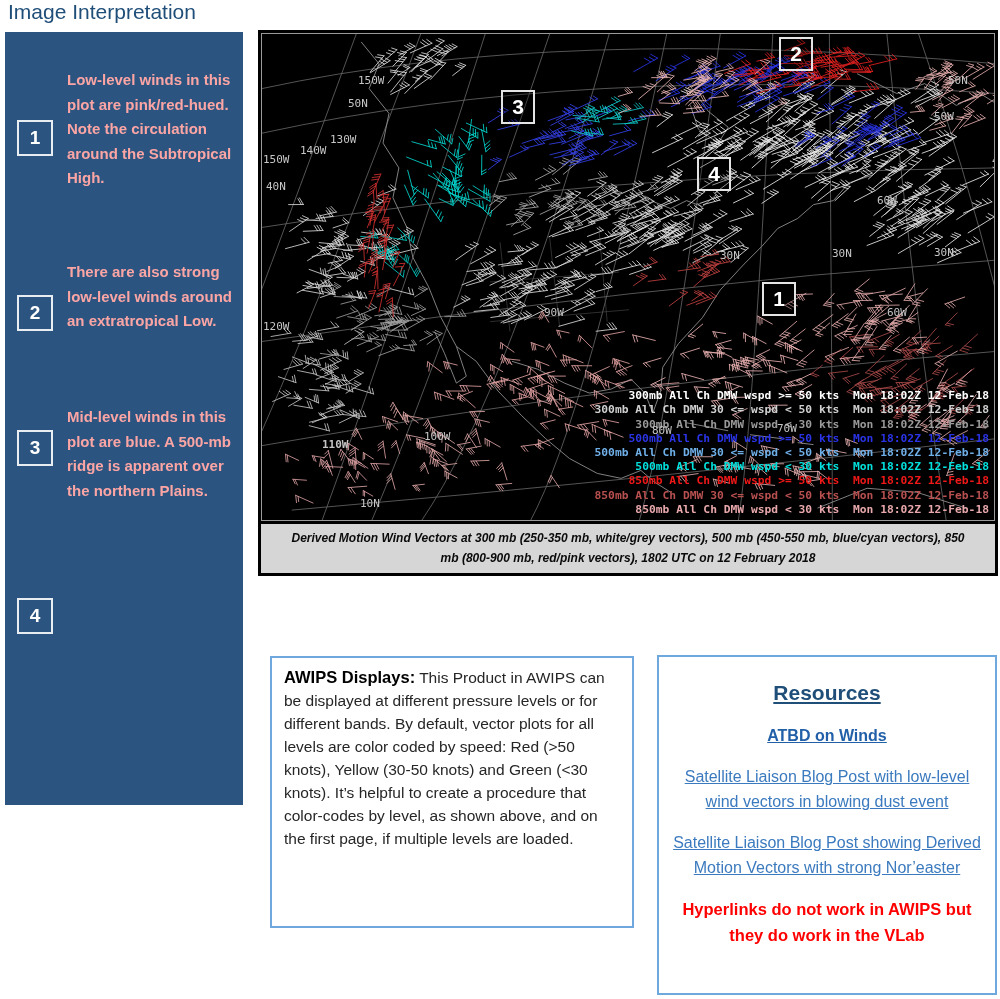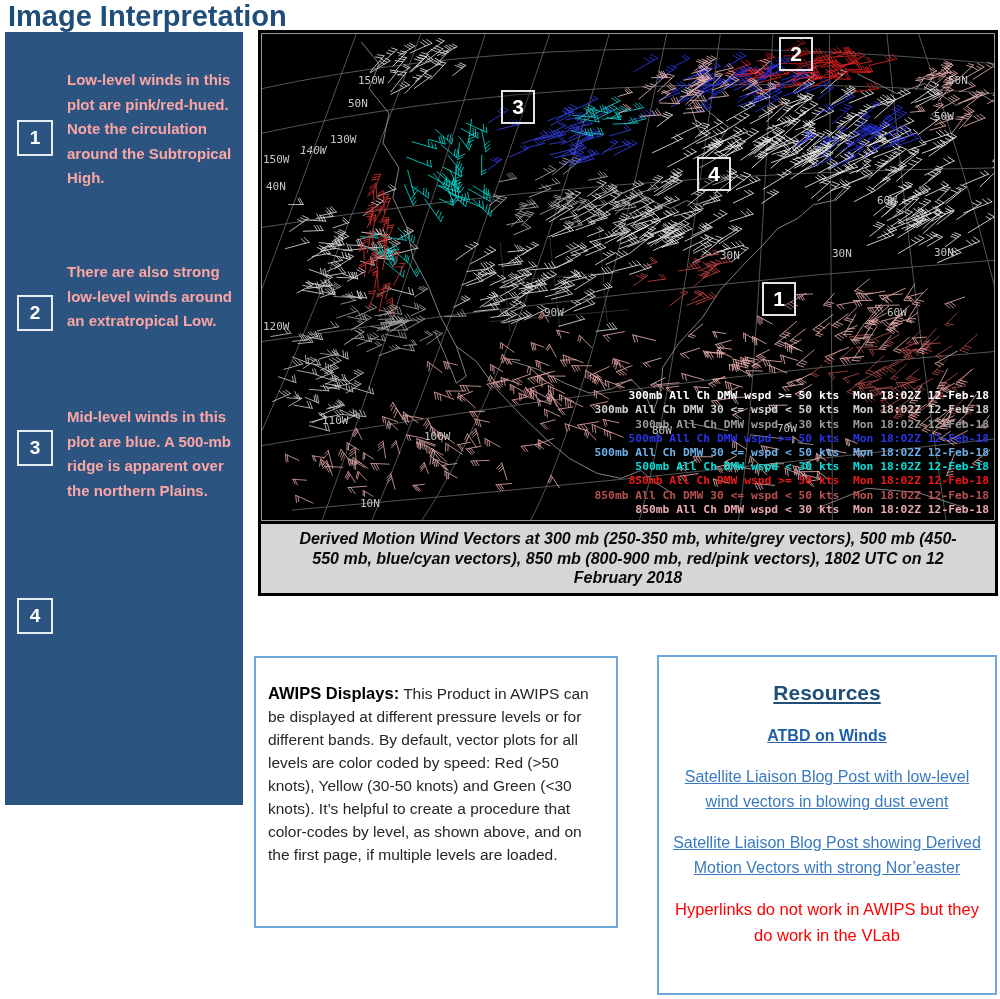--- a/index.html
+++ b/index.html
@@ -1,20 +1,20 @@
 <!DOCTYPE html>
 <html><head>
 <meta charset="utf-8">
 <style>
   html,body{margin:0;padding:0;}
   body{width:1000px;height:999px;position:relative;background:#fff;
        font-family:"Liberation Sans",sans-serif;overflow:hidden;}
 
-  .page-title{position:absolute;left:8px;top:0;margin:0;font-size:29px;
-    font-weight:bold;color:#1F4E79;}
+  .page-title{position:absolute;left:8px;top:0;margin:0;font-size:21px;
+    font-weight:normal;color:#1F4E79;}
 
   
   .sidebar{position:absolute;left:5px;top:32px;width:238px;height:773px;
     background:#2B5580;}
   .side-item{position:absolute;left:0;width:238px;}
   .side-item:nth-of-type(1){top:36px;}
   .side-item:nth-of-type(2){top:228px;}
   .side-item:nth-of-type(3){top:373px;}
   .side-item:nth-of-type(4){top:498px;}
   .num-box{position:absolute;left:12px;width:32px;height:32px;
@@ -36,39 +36,39 @@
   .geo-label{position:absolute;color:#C6C6C6;
     font:11px "DejaVu Sans Mono",monospace;}
   .marker{position:absolute;width:30px;height:30px;border:2px solid #E4E4E4;
     color:#fff;font:bold 21px "Liberation Sans",sans-serif;
     display:flex;align-items:center;justify-content:center;
     background:rgba(0,0,0,.25);}
   .legend{position:absolute;right:5px;bottom:3px;text-align:right;
     font:bold 11.3px "DejaVu Sans Mono",monospace;line-height:14.2px;
     white-space:pre;}
   .map-caption{border-top:3px solid #000;background:#D6D6D6;color:#0a0a0a;
-    font-weight:bold;font-style:italic;font-size:16px;line-height:19.5px;
+    font-weight:bold;font-style:italic;font-size:12px;line-height:19.5px;
     text-align:center;padding:5px 26px;}
 
   
-  .awips{position:absolute;left:254px;top:656px;width:364px;height:272px;
+  .awips{position:absolute;left:270px;top:656px;width:364px;height:272px;
     box-sizing:border-box;border:2px solid #6FA8DC;background:#fff;
-    padding:24px 12px;font-size:15.5px;line-height:23px;color:#262626;}
+    padding:8px 12px;font-size:15.5px;line-height:23px;color:#262626;}
   .awips-head{font-weight:bold;font-size:16.5px;color:#000;}
 
   
   .resources{position:absolute;left:657px;top:655px;width:340px;height:340px;
     box-sizing:border-box;border:2px solid #6FA8DC;background:#fff;
     text-align:center;padding:10px 14px;}
   .res-title{font-size:21px;font-weight:bold;color:#1F4E79;
     text-decoration:underline;margin:14px 0 18px;}
   .res-link{display:block;color:#3B7ABE;font-size:16px;line-height:25px;
     text-decoration:underline;margin-bottom:16px;cursor:pointer;}
   .res-link.first{color:#2160A8;font-weight:bold;}
-  .res-note{color:#FF0000;font-weight:normal;font-size:16.5px;line-height:26px;
+  .res-note{color:#FF0000;font-weight:bold;font-size:16.5px;line-height:26px;
     margin-top:2px;}
 </style>
 </head>
 <body>
 
 <h1 class="page-title">Image Interpretation</h1>
 
 <aside class="sidebar" id="sidebar">
     <div class="side-item">
       <div class="num-box">1</div>
@@ -156,25 +156,25 @@
           <path d="M179.0,429.4L171.1,418.1M171.1,418.1L169.0,422.6M172.2,419.6L169.2,426.3M209.9,411.7L197.0,414.2M197.0,414.2L202.0,420.0M198.8,413.9L202.6,418.3M100.4,433.0L86.8,428.2M86.8,428.2L88.1,435.0M88.7,428.8L89.9,434.9M90.6,429.5L91.6,434.8M174.8,414.2L156.0,408.1M156.0,408.1L157.2,413.7M158.7,409.0L160.3,416.8M186.9,433.4L172.7,428.2M172.7,428.2L174.1,435.8M174.7,428.9L176.0,436.1M176.7,429.7L177.7,435.6M182.5,424.5L166.1,415.6M166.1,415.6L166.3,422.3M168.4,416.9L168.6,423.1M173.8,403.0L167.2,388.4M167.2,388.4L162.8,394.7M168.2,390.5L164.7,395.2M169.1,392.5L165.2,397.9M185.9,431.1L172.3,418.8M172.3,418.8L171.0,424.9M174.2,420.5L172.9,426.6M186.5,439.2L170.6,426.0M170.6,426.0L169.3,433.8M172.8,427.9L171.9,433.3M141.8,387.9L132.0,371.4M132.0,371.4L129.5,375.9M133.4,373.7L130.1,379.6M216.2,416.9L207.2,403.2M207.2,403.2L204.5,408.7M208.5,405.1L205.5,411.1M300.4,385.5L284.8,378.3M284.8,378.3L285.5,384.9M287.0,379.3L287.7,386.4M136.8,399.2L127.4,390.1M127.4,390.1L125.6,397.4M128.7,391.4L127.3,397.3M130.0,392.7L128.6,398.5M202.0,423.7L185.4,412.7M185.4,412.7L184.9,420.5M187.7,414.2L187.4,420.3M138.8,423.0L135.0,410.1M135.0,410.1L130.7,414.7M135.5,411.9L130.5,417.3M194.1,412.7L177.2,401.0M177.2,401.0L176.7,406.6M179.5,402.6L179.1,408.5M181.9,404.3L181.3,411.7M196.4,433.0L181.4,435.0M181.4,435.0L185.4,440.1M183.5,434.7L188.1,440.6M167.8,443.3L163.5,432.1M163.5,432.1L159.4,437.1M164.1,433.6L160.0,438.8M164.7,435.2L160.2,440.8M134.2,459.1L129.8,443.4M129.8,443.4L125.9,447.5M130.4,445.6L126.1,450.1M131.1,447.8L126.1,452.9M228.9,429.9L210.7,430.6M210.7,430.6L213.7,435.3M213.2,430.5L216.3,435.4M215.8,430.4L218.7,435.0M163.7,453.9L152.2,455.2M152.2,455.2L156.0,460.2M153.8,455.0L158.4,461.0M155.4,454.8L159.3,459.9M164.2,407.9L145.7,404.1M145.7,404.1L147.5,409.6M148.2,404.6L149.9,409.6M100.6,408.6L95.1,397.4M95.1,397.4L90.8,403.9M95.9,399.0L91.5,405.6M96.6,400.6L93.1,406.0M146.4,393.7L135.0,377.2M135.0,377.2L132.6,382.4M136.6,379.5L133.3,386.6M105.6,455.9L86.9,457.3M86.9,457.3L90.1,462.1M89.5,457.1L94.0,463.6M196.7,447.5L184.4,440.8M184.4,440.8L184.5,445.9M186.1,441.8L186.3,448.4M187.8,442.7L188.0,448.4M221.2,415.4L206.0,418.4M206.0,418.4L210.9,423.9M208.2,418.0L212.9,423.4M210.3,417.6L214.2,422.0M299.8,457.5L291.5,445.2M291.5,445.2L288.4,451.6M292.7,447.0L289.9,452.6M174.4,415.6L158.9,410.2M158.9,410.2L160.1,416.3M161.1,410.9L162.5,418.4M163.3,411.7L164.7,419.2M240.1,416.5L224.9,407.9M224.9,407.9L225.0,413.4M227.0,409.1L227.1,415.4M229.1,410.3L229.2,415.5M136.7,391.0L121.5,385.7M121.5,385.7L122.6,391.4M123.6,386.4L124.8,392.4M112.3,428.5L102.2,422.0M102.2,422.0L101.9,429.5M103.6,422.9L103.4,428.1M219.9,413.5L215.5,397.9M215.5,397.9L210.3,403.3M216.1,400.1L211.8,404.6M216.8,402.3L212.5,406.7M157.5,392.1L142.7,381.1M142.7,381.1L141.9,388.9M144.8,382.7L144.1,389.2M146.9,384.2L146.1,390.9M229.2,391.5L214.5,388.0M214.5,388.0L216.3,394.1M216.5,388.5L218.6,395.3M218.6,389.0L220.7,396.0M251.8,453.1L236.0,454.5M236.0,454.5L240.2,460.3M238.2,454.3L242.7,460.6M240.4,454.1L243.6,458.6M247.0,449.6L241.7,432.4M241.7,432.4L236.6,438.0M242.4,434.8L238.2,439.4M243.2,437.2L239.5,441.2M166.8,415.6L155.8,411.5M155.8,411.5L156.7,416.9M157.3,412.0L158.4,418.2M158.9,412.6L160.0,418.9M162.1,387.7L142.6,384.1M142.6,384.1L144.9,390.4M145.4,384.6L147.9,391.7M184.7,407.6L170.3,395.4M170.3,395.4L169.4,400.4M172.3,397.1L171.0,404.5M174.3,398.8L173.3,404.6" stroke="#DCA4A4" stroke-width="0.9" opacity="0.95"></path>
           <path d="M492.6,438.6L475.4,435.5M475.4,435.5L477.7,441.9M477.8,436.0L479.5,440.7M488.6,418.7L474.8,409.9M474.8,409.9L474.5,417.3M476.7,411.1L476.5,417.0M478.6,412.4L478.4,419.5M564.0,426.3L546.5,432.8M546.5,432.8L551.9,437.2M549.0,431.9L552.9,435.1M600.1,412.7L588.4,408.1M588.4,408.1L589.3,414.0M590.0,408.8L591.1,415.5M591.6,409.4L592.5,415.0M509.1,444.3L498.8,435.2M498.8,435.2L497.3,442.7M500.3,436.5L499.1,442.4M501.7,437.7L500.3,444.9M480.9,434.5L465.3,435.0M465.3,435.0L468.8,440.5M467.5,434.9L471.6,441.4M469.7,434.8L473.8,441.5M544.7,412.6L535.3,405.8M535.3,405.8L534.7,412.5M536.6,406.8L536.1,412.2M543.9,444.9L527.4,437.8M527.4,437.8L528.1,444.0M529.7,438.8L530.5,445.6M478.3,425.3L466.6,431.5M466.6,431.5L471.8,434.7M468.3,430.7L472.8,433.5M521.0,418.9L503.4,415.2M503.4,415.2L505.6,421.8M505.9,415.7L508.3,423.0M508.3,416.3L510.1,421.4M568.6,430.2L559.1,422.8M559.1,422.8L558.4,428.3M560.4,423.8L559.5,431.1M561.8,424.8L561.0,430.7M469.4,434.2L457.5,436.6M457.5,436.6L462.2,441.9M459.2,436.3L464.3,442.0M460.9,435.9L464.7,440.3M439.7,443.2L419.4,446.1M419.4,446.1L422.5,450.1M422.2,445.7L426.9,451.6M425.1,445.3L428.7,449.9M589.0,422.5L569.0,418.6M569.0,418.6L571.2,424.8M571.8,419.1L573.7,424.7M574.6,419.7L576.4,425.0M551.8,449.2L537.7,438.3M537.7,438.3L536.9,444.3M539.6,439.9L539.0,445.3M541.6,441.4L540.6,449.3M562.4,448.2L544.9,444.0M544.9,444.0L546.5,449.3M547.4,444.6L549.3,450.9M571.4,449.4L560.4,440.9M560.4,440.9L559.5,447.8M561.9,442.1L561.2,447.6M454.3,426.2L434.9,426.2M434.9,426.2L438.2,431.9M437.6,426.2L441.1,432.1M440.3,426.2L442.9,430.5M615.2,419.6L597.9,420.8M597.9,420.8L602.1,426.9M600.3,420.6L604.0,426.1M602.7,420.4L607.0,426.8M526.0,433.3L513.1,433.3M513.1,433.3L515.8,438.0M514.9,433.3L518.1,438.9M561.6,441.1L543.3,441.4M543.3,441.4L546.2,446.2M545.9,441.4L548.8,446.2M516.9,455.1L497.0,453.2M497.0,453.2L499.5,458.7M499.8,453.5L502.6,459.5M502.6,453.7L504.8,458.5M503.8,436.6L492.4,425.6M492.4,425.6L490.7,432.7M494.0,427.1L492.8,432.1M495.6,428.7L494.3,434.2M562.5,449.1L550.2,451.0M550.2,451.0L553.8,455.4M551.9,450.7L556.4,456.3M438.3,429.2L419.2,437.5M419.2,437.5L423.3,440.5M421.9,436.3L427.6,440.5M553.9,439.3L535.4,435.4M535.4,435.4L537.9,442.9M538.0,435.9L540.2,442.6M540.6,436.5L542.4,441.9M521.5,436.3L506.1,434.5M506.1,434.5L509.1,441.5M508.2,434.7L510.8,440.7M471.2,452.9L455.0,448.7M455.0,448.7L456.9,455.5M457.3,449.3L459.2,456.2" stroke="#E4AEAE" stroke-width="0.9" opacity="0.95"></path>
           <path d="M715.2,338.6L699.6,353.1M699.6,353.1L705.6,354.9M701.8,351.0L708.8,353.2M704.0,349.0L710.9,351.1M673.8,385.2L663.4,394.0M663.4,394.0L670.5,396.5M664.9,392.7L670.2,394.6M691.1,337.8L680.8,357.2M680.8,357.2L688.1,356.9M682.2,354.5L687.5,354.3M683.7,351.8L689.6,351.5M696.6,376.0L679.2,389.9M679.2,389.9L685.0,392.2M681.6,388.0L687.8,390.3M686.8,355.9L672.9,372.9M672.9,372.9L678.9,373.8M674.9,370.5L680.4,371.4M720.2,363.4L709.8,378.3M709.8,378.3L715.6,378.8M711.3,376.2L716.8,376.6M712.7,374.1L717.8,374.5M697.7,384.8L685.3,390.1M685.3,390.1L690.9,394.3M687.0,389.4L692.3,393.3M688.8,388.6L694.3,392.7M698.3,352.0L686.2,358.7M686.2,358.7L691.6,361.9M687.9,357.8L693.7,361.2M689.6,356.8L695.7,360.4M711.3,399.9L691.1,410.3M691.1,410.3L697.7,414.5M693.9,408.9L700.5,413.1M696.7,407.4L701.1,410.2M669.8,373.3L651.8,385.8M651.8,385.8L658.3,388.8M654.3,384.1L660.2,386.8M656.8,382.3L662.4,384.9M681.5,386.9L665.6,399.4M665.6,399.4L670.8,401.5M667.8,397.7L674.0,400.1M687.9,392.3L675.9,402.4M675.9,402.4L682.5,404.8M677.6,401.0L684.9,403.6M698.1,423.3L690.3,445.1M690.3,445.1L696.7,443.9M691.4,442.0L696.7,441.0M692.5,439.0L697.9,438.0M682.0,359.9L670.9,374.8M670.9,374.8L676.9,375.5M672.5,372.7L677.6,373.3M695.8,377.3L683.0,392.5M683.0,392.5L689.0,393.6M684.8,390.4L691.3,391.5M686.6,388.2L691.6,389.1M733.7,419.5L716.3,433.2M716.3,433.2L723.4,436.0M718.7,431.3L725.9,434.1M721.2,429.4L726.3,431.4M733.2,384.7L724.0,396.6M724.0,396.6L729.7,397.3M725.3,395.0L732.1,395.8M694.6,382.5L683.9,397.6M683.9,397.6L691.0,398.2M685.4,395.5L692.5,396.1M686.9,393.3L692.6,393.8M694.0,400.6L683.3,408.1M683.3,408.1L688.5,410.5M684.8,407.0L690.9,409.9M695.4,379.4L691.2,391.6M691.2,391.6L697.7,390.3M691.8,389.9L699.0,388.4M712.1,381.3L701.8,391.0M701.8,391.0L707.9,392.8M703.3,389.7L710.2,391.7M665.3,354.4L653.1,371.7M653.1,371.7L658.7,372.2M654.8,369.3L661.0,369.8" stroke="#E0A8A8" stroke-width="0.9" opacity="0.95"></path>
           <path d="M68.8,436.2L59.2,428.4M59.2,428.4L58.0,435.9M60.5,429.5L59.7,434.5M61.8,430.6L61.0,436.0M90.8,433.2L79.6,418.8M79.6,418.8L77.3,424.6M81.2,420.8L79.0,426.3M82.8,422.8L79.9,429.8M106.8,437.9L91.8,427.0M91.8,427.0L91.2,433.0M93.9,428.5L93.3,434.4M70.9,445.0L65.2,430.0M65.2,430.0L61.3,434.8M66.0,432.1L61.3,437.9M66.8,434.2L63.6,438.1M71.4,437.8L66.8,419.9M66.8,419.9L63.2,423.5M67.4,422.4L62.1,427.6M105.4,449.9L96.7,440.9M96.7,440.9L94.8,447.6M97.9,442.1L96.0,448.8M44.8,449.9L31.2,448.9M31.2,448.9L33.4,453.5M33.1,449.1L35.8,454.7M37.0,429.9L23.7,423.7M23.7,423.7L24.4,431.3M25.5,424.6L26.2,431.5M95.3,433.8L93.7,416.8M93.7,416.8L88.5,420.5M93.9,419.1L87.8,423.5M94.1,421.5L88.5,425.6M128.2,433.7L109.8,432.9M109.8,432.9L113.2,439.3M112.4,433.0L116.1,440.0M115.0,433.1L117.8,438.5M93.9,452.1L86.9,441.1M86.9,441.1L83.8,447.2M87.9,442.7L85.2,447.9M88.9,444.2L86.2,449.3M97.3,419.2L85.8,412.0M85.8,412.0L85.6,419.0M87.4,413.0L87.2,419.3M111.7,465.9L102.1,460.3M102.1,460.3L102.0,465.3M103.4,461.1L103.4,466.1M103.8,437.1L92.8,431.0M92.8,431.0L92.9,438.2M94.3,431.9L94.5,439.2M51.5,472.9L34.0,465.1M34.0,465.1L34.8,472.4M36.4,466.2L37.0,471.5M62.8,427.2L50.7,425.2M50.7,425.2L52.6,430.2M52.4,425.5L54.5,431.2M124.6,427.6L122.0,410.5M122.0,410.5L116.9,414.6M122.3,412.9L117.4,416.9M122.7,415.3L116.8,420.1M81.4,436.8L64.5,436.0M64.5,436.0L67.5,441.8M66.9,436.1L69.5,441.2" stroke="#D89CA0" stroke-width="0.9" opacity="0.95"></path>
         </g>
     </svg>
     <div class="legend" id="legend"><div class="legend-line" style="color: rgb(255, 255, 255);">300mb All Ch DMW wspd &gt;= 50 kts  Mon 18:02Z 12-Feb-18</div><div class="legend-line" style="color: rgb(208, 208, 208);">300mb All Ch DMW 30 &lt;= wspd &lt; 50 kts  Mon 18:02Z 12-Feb-18</div><div class="legend-line" style="color: rgb(154, 154, 154);">300mb All Ch DMW wspd &lt; 30 kts  Mon 18:02Z 12-Feb-18</div><div class="legend-line" style="color: rgb(42, 52, 230);">500mb All Ch DMW wspd &gt;= 50 kts  Mon 18:02Z 12-Feb-18</div><div class="legend-line" style="color: rgb(111, 175, 232);">500mb All Ch DMW 30 &lt;= wspd &lt; 50 kts  Mon 18:02Z 12-Feb-18</div><div class="legend-line" style="color: rgb(0, 224, 220);">500mb All Ch DMW wspd &lt; 30 kts  Mon 18:02Z 12-Feb-18</div><div class="legend-line" style="color: rgb(240, 24, 24);">850mb All Ch DMW wspd &gt;= 50 kts  Mon 18:02Z 12-Feb-18</div><div class="legend-line" style="color: rgb(184, 80, 80);">850mb All Ch DMW 30 &lt;= wspd &lt; 50 kts  Mon 18:02Z 12-Feb-18</div><div class="legend-line" style="color: rgb(232, 168, 172);">850mb All Ch DMW wspd &lt; 30 kts  Mon 18:02Z 12-Feb-18</div></div>
   <span class="geo-label" style="left: 96px; top: 40px;">150W</span>
       <span class="geo-label" style="left: 86px; top: 63px;">50N</span>
       <span class="geo-label" style="left: 68px; top: 99px;">130W</span>
-      <span class="geo-label" style="left: 38px; top: 110px; font-style: italic;">140W</span>
+      <span class="geo-label" style="left: 38px; top: 110px;">140W</span>
       <span class="geo-label" style="left: 1px; top: 119px;">150W</span>
       <span class="geo-label" style="left: 4px; top: 146px;">40N</span>
       <span class="geo-label" style="left: 1px; top: 286px;">120W</span>
-      <span class="geo-label" style="left: 60px; top: 380px;">110W</span>
+      <span class="geo-label" style="left: 60px; top: 404px; font-weight: bold;">110W</span>
       <span class="geo-label" style="left: 162px; top: 396px;">100W</span>
       <span class="geo-label" style="left: 98px; top: 463px;">10N</span>
       <span class="geo-label" style="left: 282px; top: 272px;">90W</span>
       <span class="geo-label" style="left: 390px; top: 390px;">80W</span>
       <span class="geo-label" style="left: 515px; top: 388px;">70W</span>
       <span class="geo-label" style="left: 686px; top: 40px;">50N</span>
       <span class="geo-label" style="left: 672px; top: 76px;">50W</span>
       <span class="geo-label" style="left: 730px; top: 120px;">4</span>
       <span class="geo-label" style="left: 615px; top: 160px;">60W</span>
       <span class="geo-label" style="left: 672px; top: 212px;">30N</span>

